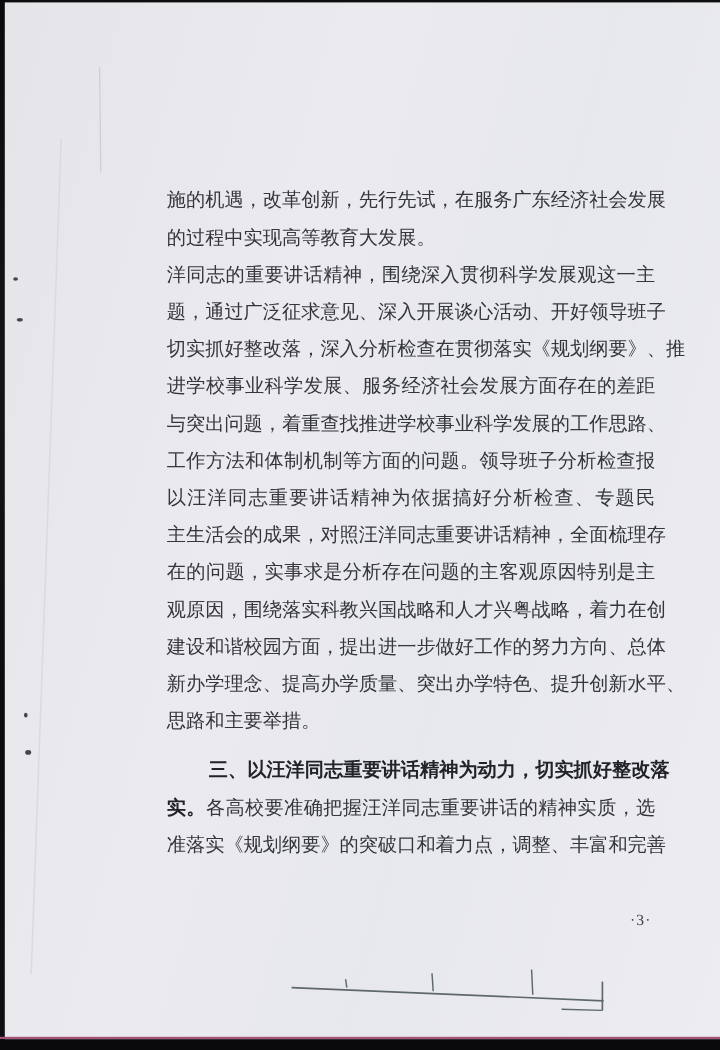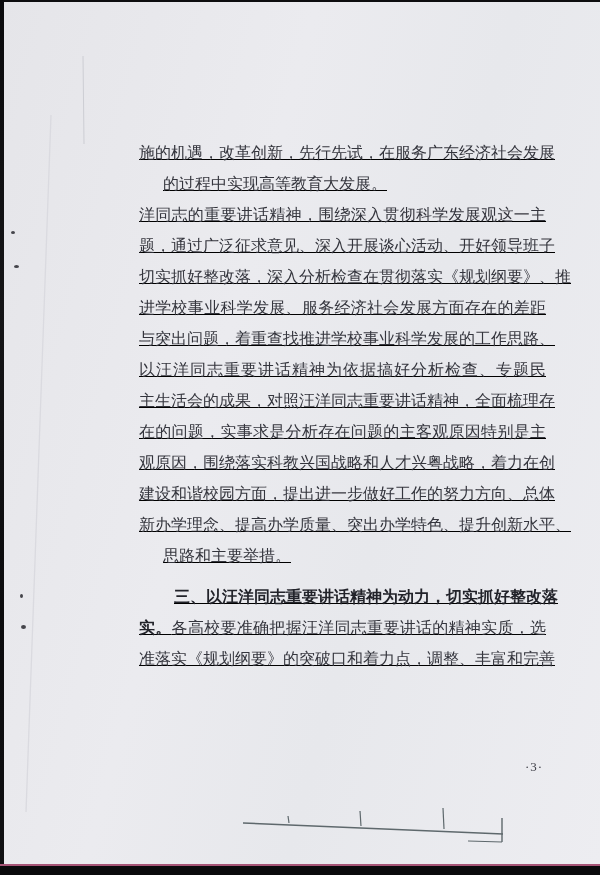--- a/index.html
+++ b/index.html
@@ -8,27 +8,27 @@
     background:linear-gradient(105deg,#e5e5e9 0%,#ebebef 38%,#e7e8ec 62%,#ededf1 100%);
     font-family:"Liberation Serif","DejaVu Serif",serif;
   }
   
   .edge-top{position:absolute;top:0;left:0;width:600px;height:2px;background:#0d0d0f;}
   .edge-left{position:absolute;top:0;left:0;width:4px;height:875px;
     background:linear-gradient(180deg,#0a0a0c 0%,#151517 35%,#0b0b0d 70%,#101012 100%);}
   .bottom-accent{position:absolute;left:0;top:864px;width:600px;height:2px;background:#a65476;}
   .bottom-strip{position:absolute;left:0;top:866px;width:600px;height:9px;background:#0a0a0c;}
   
-  .text-block{position:absolute;left:139px;top:137px;width:407px;text-decoration:underline;}
+  .text-block{position:absolute;left:139px;top:152px;width:407px;}
   .line{
     height:31px;line-height:31px;font-size:16px;color:#34353d;
     text-align:justify;text-align-last:justify;text-justify:inter-character;
     word-break:keep-all;white-space:nowrap;
   }
-  .line.nojust{text-align-last:left;margin-left:24px;}
+  .line.nojust{text-align-last:left;}
   .line.indent{padding-left:35px;}
   .line.gap{margin-top:10px;}
   .line.heading, .line b{
     font-family:"Liberation Sans","DejaVu Sans",sans-serif;
     font-weight:700;color:#22232a;
   }
   .page-number{
     position:absolute;left:512px;top:757px;width:44px;height:20px;line-height:20px;
     text-align:center;font-size:13px;letter-spacing:1px;color:#3b3c44;
   }
@@ -67,20 +67,21 @@
   <div class="speck s4"></div>
 
   <div class="text-block">
       <div class="line">施的机遇，改革创新，先行先试，在服务广东经济社会发展</div>
       <div class="line nojust">的过程中实现高等教育大发展。</div>
       <div class="line">洋同志的重要讲话精神，围绕深入贯彻科学发展观这一主</div>
       <div class="line">题，通过广泛征求意见、深入开展谈心活动、开好领导班子</div>
       <div class="line">切实抓好整改落，深入分析检查在贯彻落实《规划纲要》、推</div>
       <div class="line">进学校事业科学发展、服务经济社会发展方面存在的差距</div>
       <div class="line">与突出问题，着重查找推进学校事业科学发展的工作思路、</div>
+      <div class="line">工作方法和体制机制等方面的问题。领导班子分析检查报</div>
       <div class="line">以汪洋同志重要讲话精神为依据搞好分析检查、专题民</div>
       <div class="line">主生活会的成果，对照汪洋同志重要讲话精神，全面梳理存</div>
       <div class="line">在的问题，实事求是分析存在问题的主客观原因特别是主</div>
       <div class="line">观原因，围绕落实科教兴国战略和人才兴粤战略，着力在创</div>
       <div class="line">建设和谐校园方面，提出进一步做好工作的努力方向、总体</div>
       <div class="line">新办学理念、提高办学质量、突出办学特色、提升创新水平、</div>
       <div class="line nojust">思路和主要举措。</div>
       <div class="line heading indent gap">三、以汪洋同志重要讲话精神为动力，切实抓好整改落</div>
       <div class="line"><b>实。</b>各高校要准确把握汪洋同志重要讲话的精神实质，选</div>
       <div class="line">准落实《规划纲要》的突破口和着力点，调整、丰富和完善</div>

